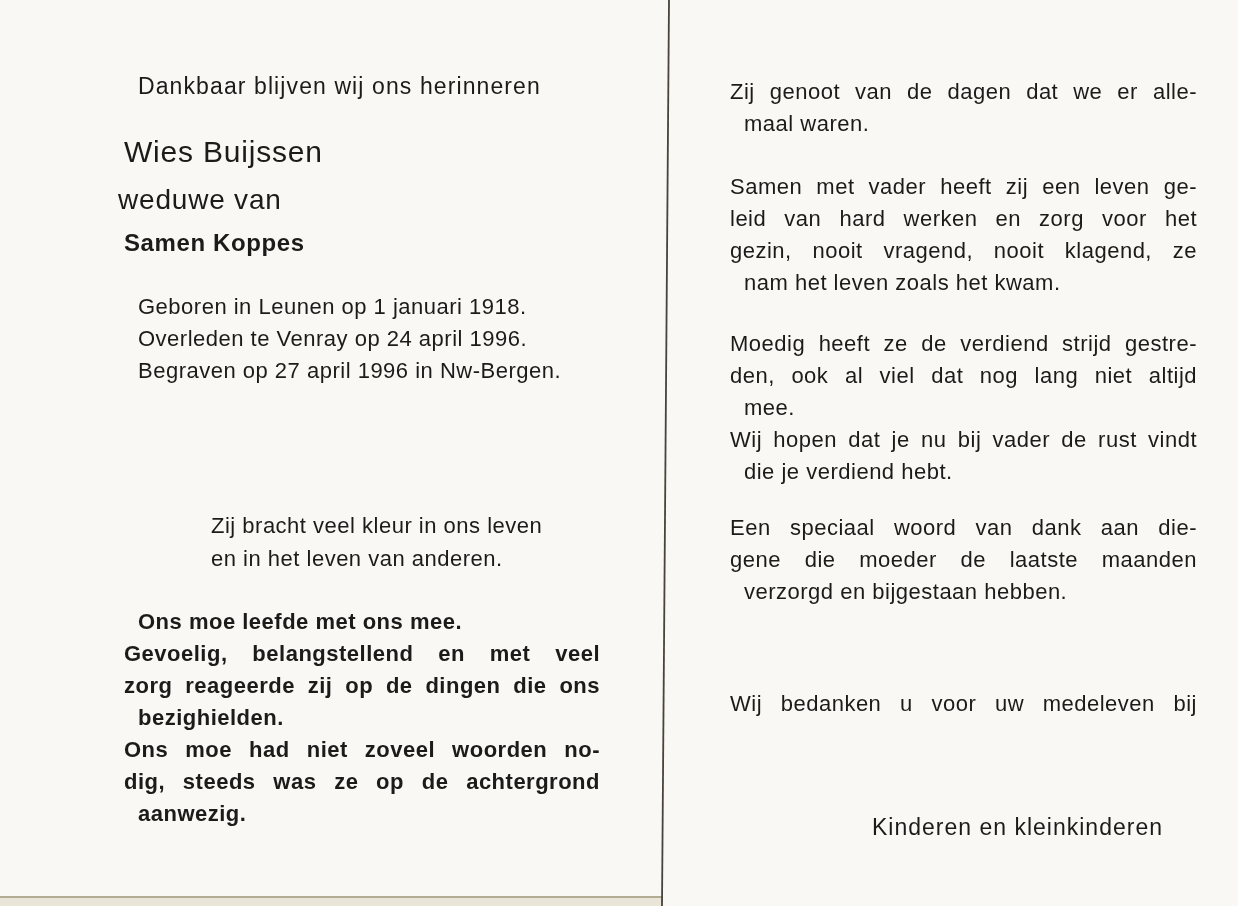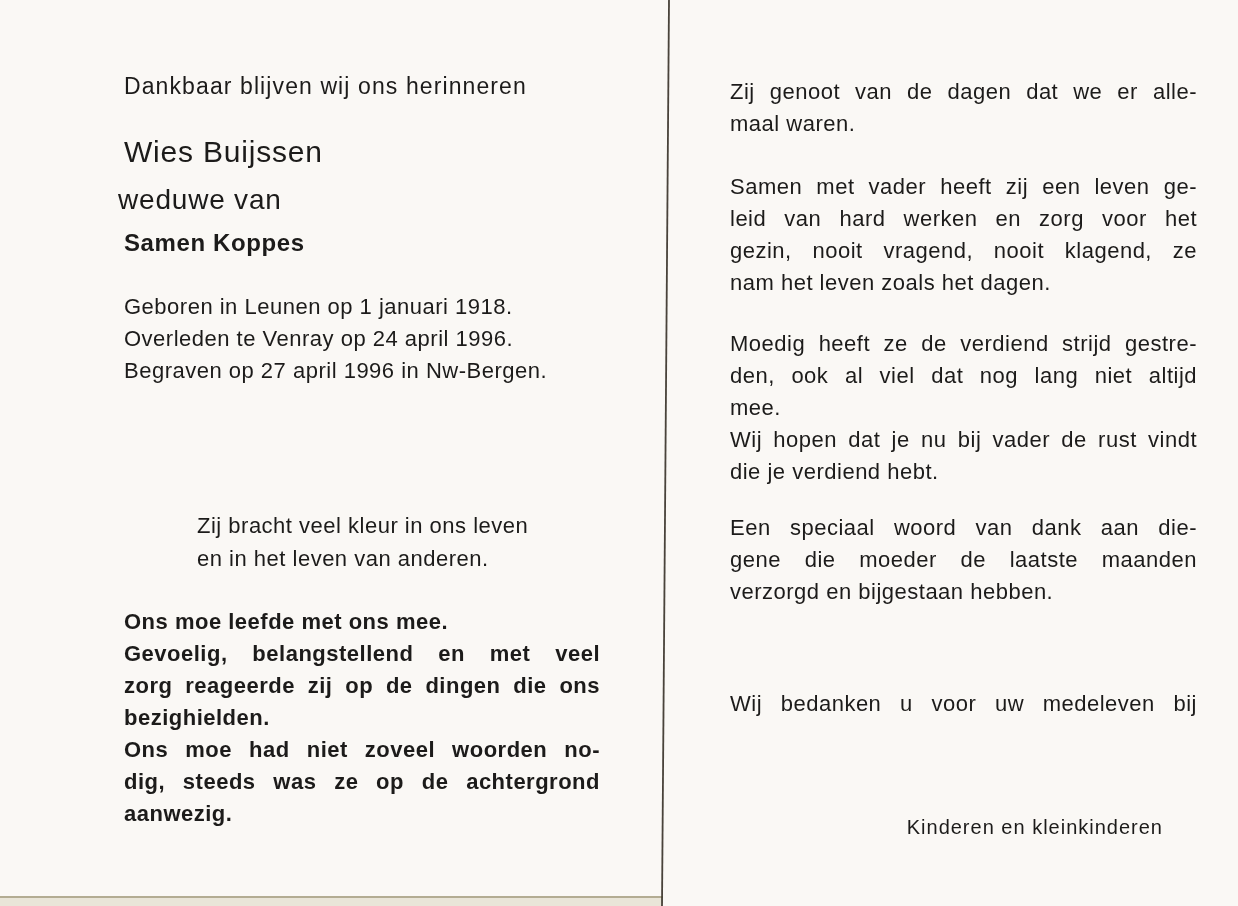--- a/index.html
+++ b/index.html
@@ -14,21 +14,21 @@
   .scan { position: absolute; inset: 0; }
   .page { position: absolute; top: 0; height: 906px; }
   .page.left  { left: 0;   width: 665px; }
   .page.right { left: 665px; width: 573px; border-radius: 21px; }
   .block { position: absolute; }
   .line {
     font-size: 22px;
     line-height: 32px;
     letter-spacing: 0.5px;
   }
-  .nw { white-space: nowrap; }
+  .nw { white-space: nowrap; margin-left: 14px; }
   .j  { text-align: justify; text-align-last: justify; }
 
   
   .intro    { left: 124px; top: 73px;  width: 500px; font-size: 23px; letter-spacing: 1.1px; }
   .name     { left: 124px; top: 135px; font-size: 30px; font-weight: normal; letter-spacing: 0.8px; white-space: nowrap; }
   .relation { left: 118px; top: 184px; font-size: 28px; letter-spacing: 0.8px; white-space: nowrap; }
   .spouse   { left: 124px; top: 229px; font-size: 24px; font-weight: bold; letter-spacing: 0.6px; white-space: nowrap; }
   .dates    { left: 124px; top: 291px; width: 480px; }
   .quote    { left: 197px; top: 509px; width: 420px; }
   .quote .line { line-height: 33px; }
@@ -38,21 +38,21 @@
   .rcol { left: 65px; width: 467px; }
   .par1 { top: 76px; }
   .par2 { top: 171px; }
   .par3 { top: 328px; }
   .par4 { top: 512px; }
   .par5 { top: 688px; }
   .signature {
     top: 811px;
     text-align: right;
     padding-right: 34px;
-    font-size: 20px;
+    font-size: 23px;
     letter-spacing: 1px;
     line-height: 32px;
   }
 
   .bottom-edge {
     position: absolute;
     left: 0; top: 896px;
     width: 663px; height: 10px;
     background: #e9e5d8;
     border-top: 2px solid #b3ac92;
@@ -100,21 +100,21 @@
   <div class="page right">
     <div class="block rcol par1">
       <div class="line j">Zij genoot van de dagen dat we er alle-</div>
       <div class="line nw">maal waren.</div>
     </div>
 
     <div class="block rcol par2">
       <div class="line j">Samen met vader heeft zij een leven ge-</div>
       <div class="line j">leid van hard werken en zorg voor het</div>
       <div class="line j">gezin, nooit vragend, nooit klagend, ze</div>
-      <div class="line nw">nam het leven zoals het dagen.</div>
+      <div class="line nw">nam het leven zoals het kwam.</div>
     </div>
 
     <div class="block rcol par3">
       <div class="line j">Moedig heeft ze de verdiend strijd gestre-</div>
       <div class="line j">den, ook al viel dat nog lang niet altijd</div>
       <div class="line nw">mee.</div>
       <div class="line j">Wij hopen dat je nu bij vader de rust vindt</div>
       <div class="line nw">die je verdiend hebt.</div>
     </div>
 

